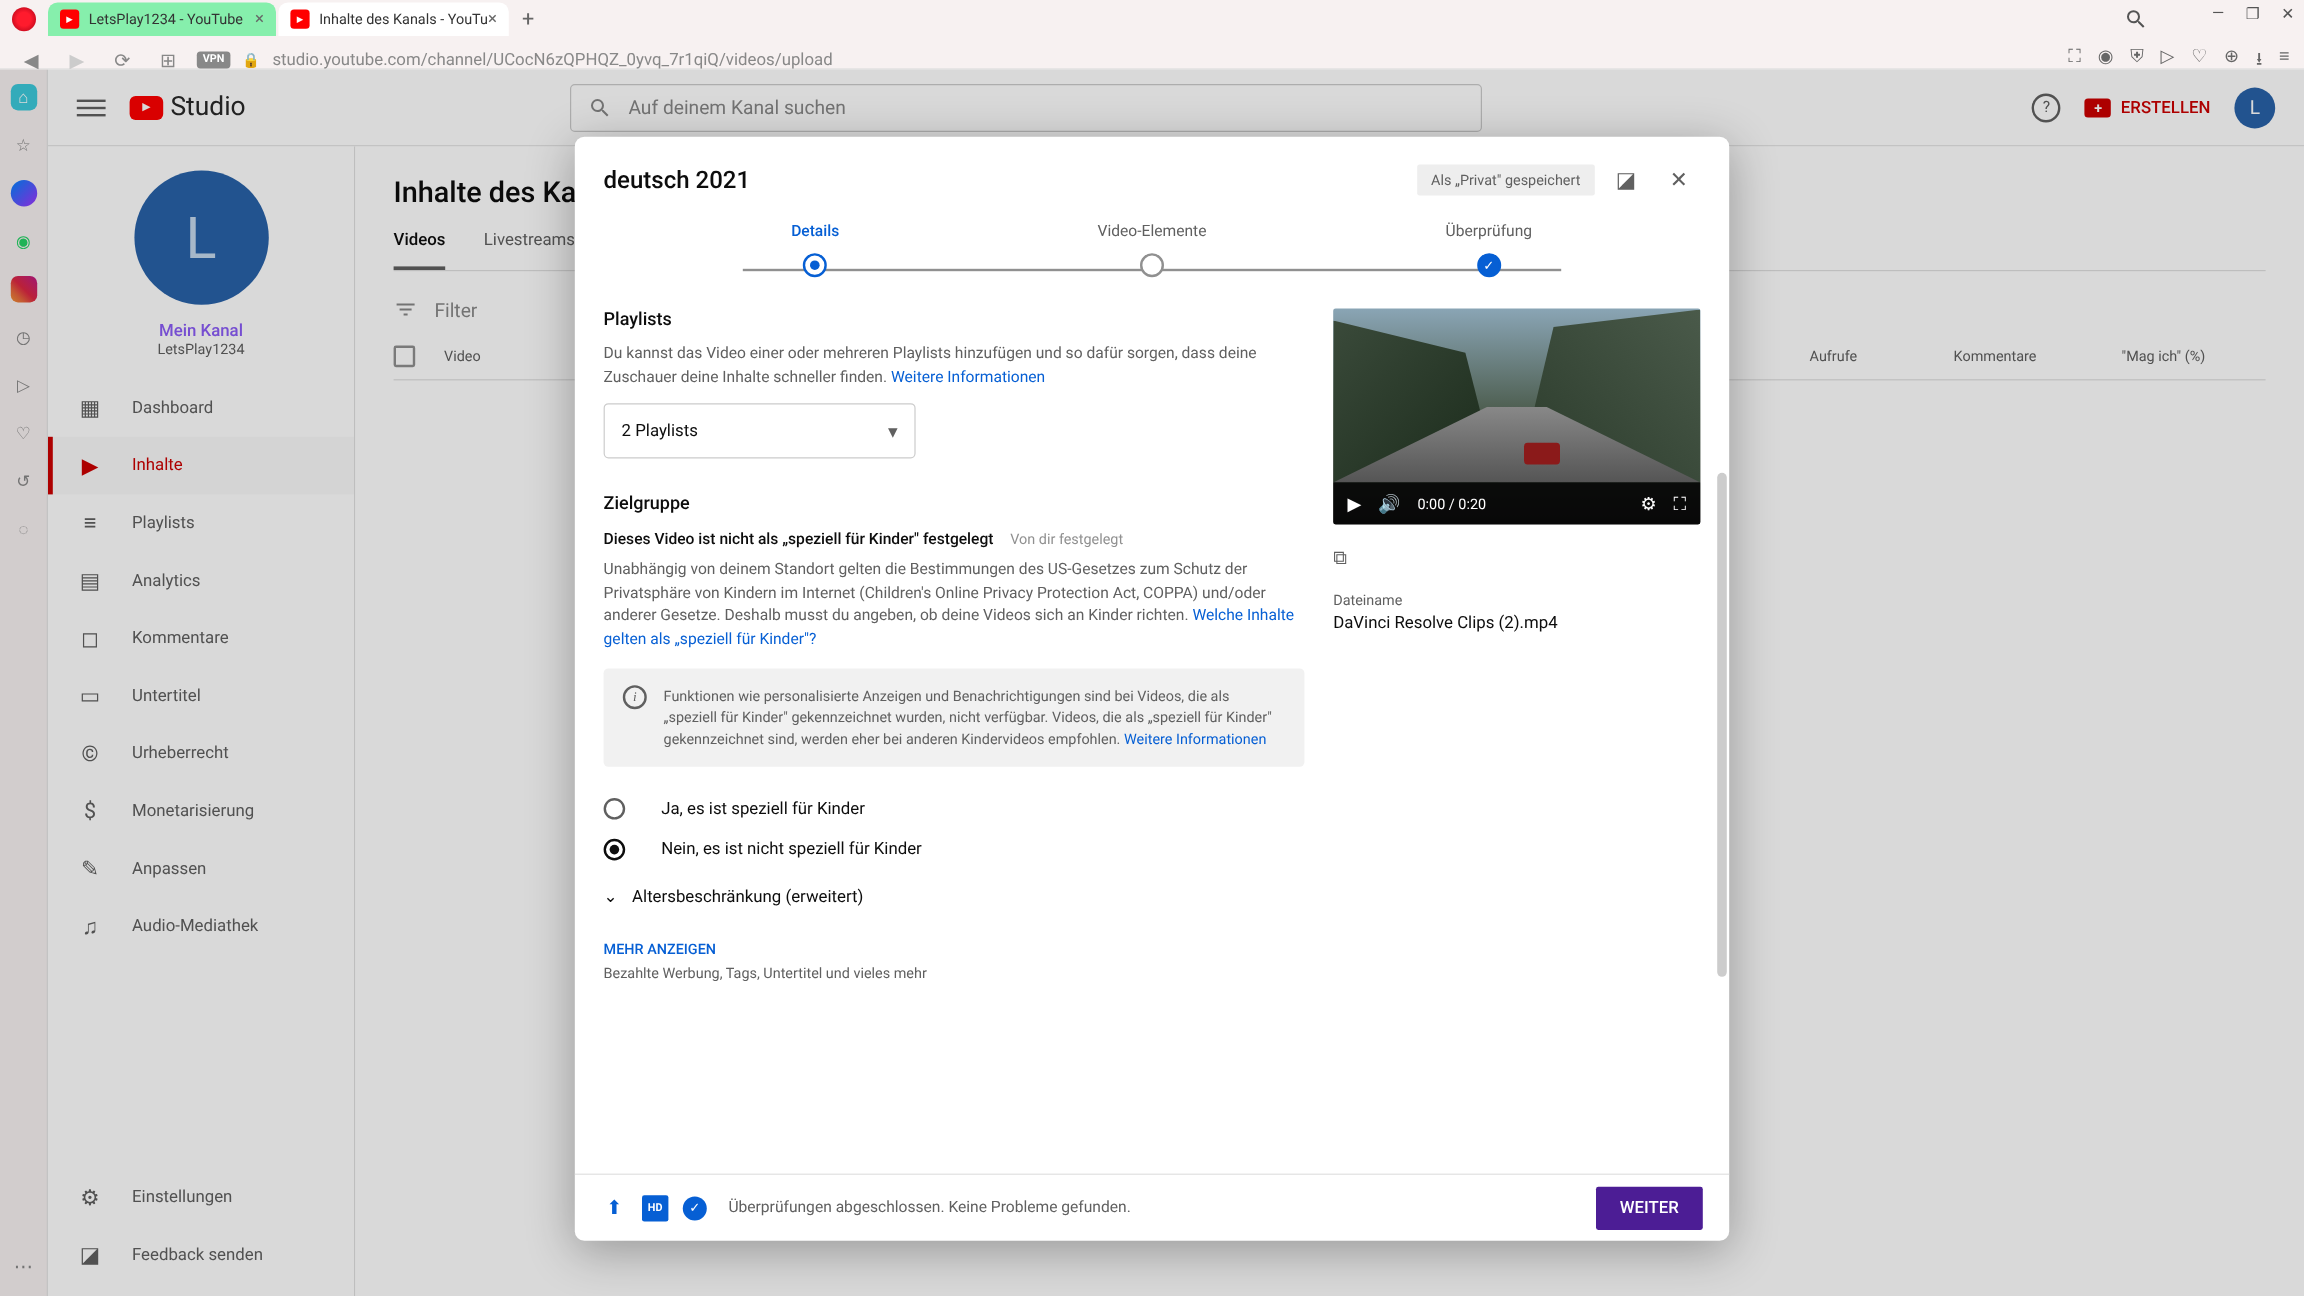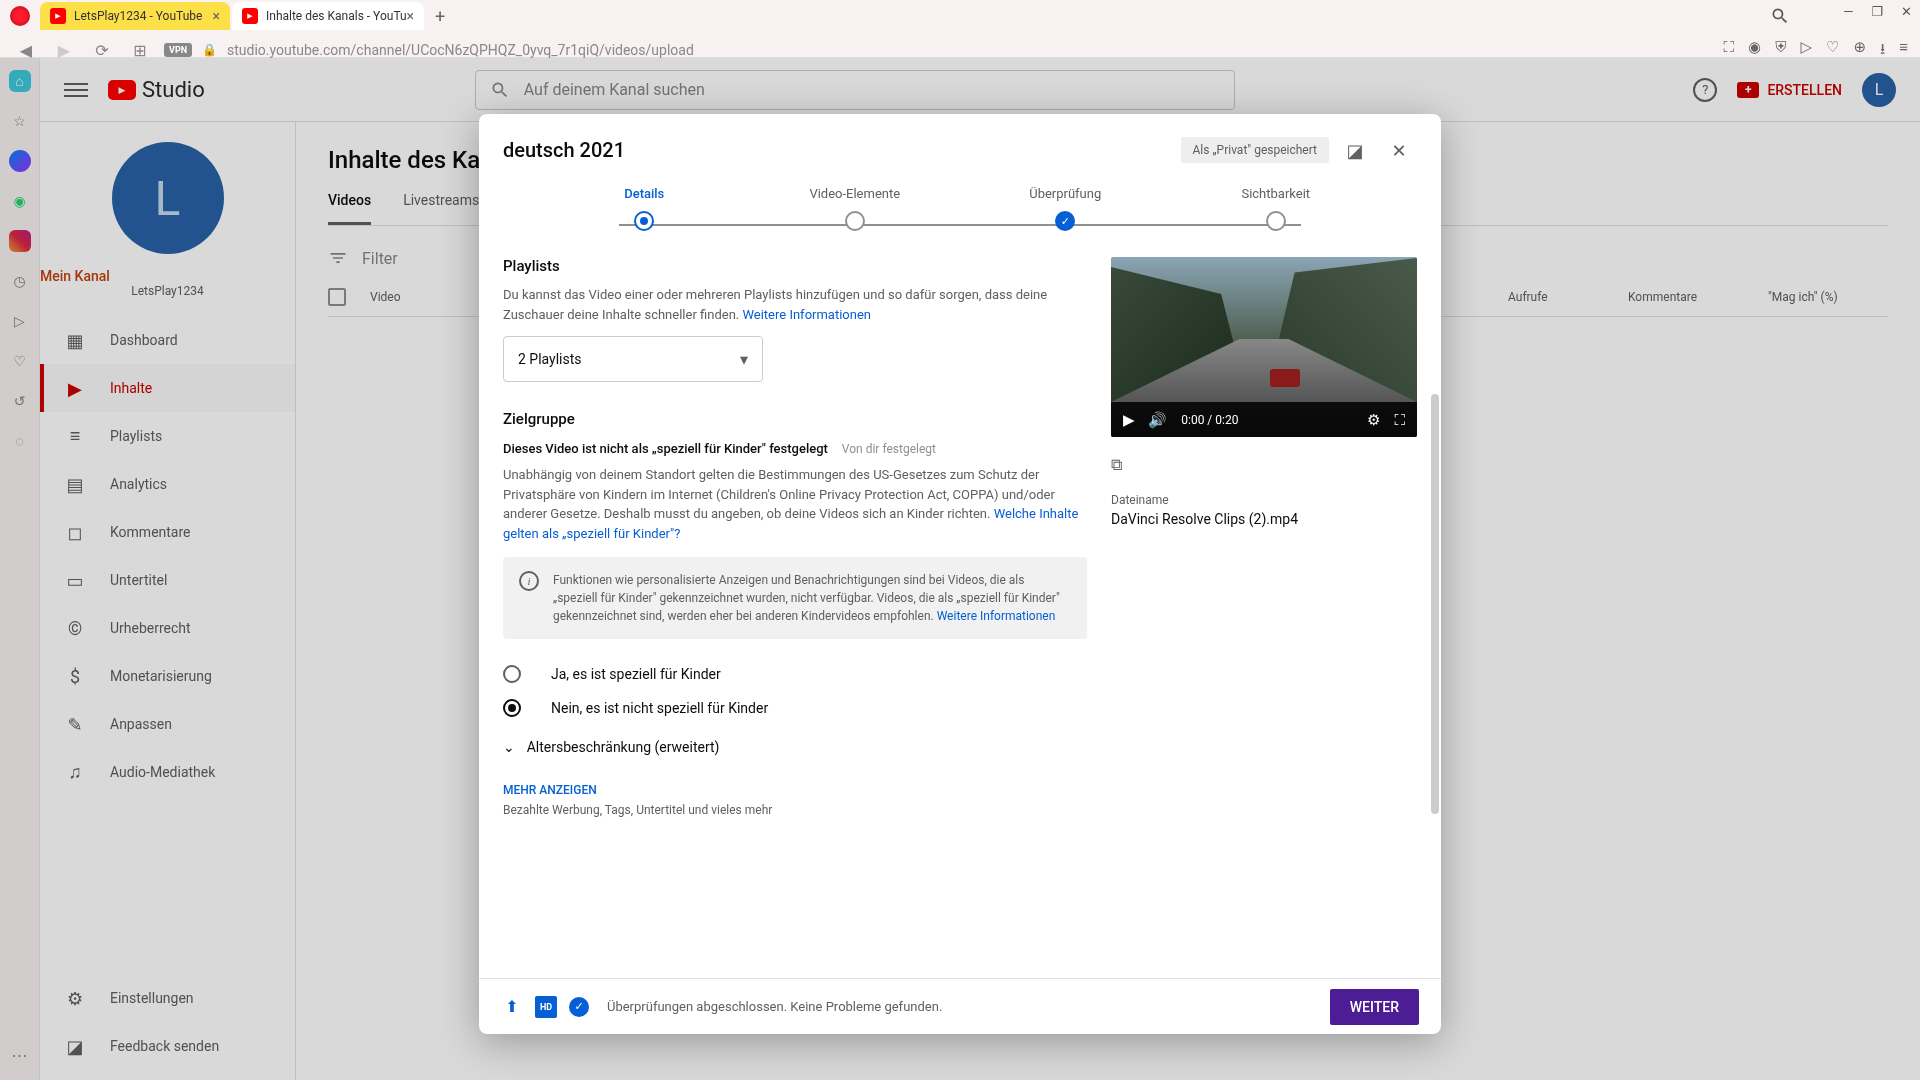--- a/index.html
+++ b/index.html
@@ -3,21 +3,21 @@
 <meta charset="utf-8">
 <style>
 * { margin: 0; padding: 0; box-sizing: border-box; font-family: Roboto, Arial, sans-serif; }
 body { background: #f9f9f9; width: 1920px; height: 1080px; overflow: hidden; position: relative; }
 
 
 .browser-top { height: 58px; background: #f7f1f1; border-bottom: 1px solid #ddd; }
 .tab-bar { height: 32px; display: flex; align-items: center; padding-left: 40px; }
 .opera-icon { position: absolute; left: 10px; top: 6px; width: 20px; height: 20px; background: radial-gradient(circle, #ff1b2d 40%, #a70015 100%); border-radius: 50%; }
 .tab { height: 28px; background: #fff; border-radius: 8px 8px 0 0; display: flex; align-items: center; padding: 0 10px; margin-right: 2px; font-size: 12px; color: #333; min-width: 190px; position: relative; }
-.tab.inactive { background: #fde047; }
+.tab.inactive { background: #86efac; }
 .tab-favicon { width: 16px; height: 16px; background: #ff0000; border-radius: 3px; margin-right: 8px; display: flex; align-items: center; justify-content: center; }
 .tab-favicon::after { content: "▶"; color: #fff; font-size: 7px; }
 .tab-close { margin-left: auto; color: #666; font-size: 14px; cursor: pointer; }
 .new-tab { width: 28px; height: 28px; display: flex; align-items: center; justify-content: center; color: #666; font-size: 18px; cursor: pointer; }
 .window-controls { position: absolute; right: 8px; top: 4px; display: flex; gap: 18px; color: #555; font-size: 13px; }
 .window-controls span { cursor: pointer; }
 .search-icon-top { position: absolute; right: 130px; top: 6px; color: #555; }
 
 .address-bar { height: 36px; display: flex; align-items: center; padding: 0 12px; gap: 10px; }
 .nav-btn { width: 28px; height: 28px; display: flex; align-items: center; justify-content: center; color: #888; font-size: 16px; cursor: pointer; }
@@ -44,21 +44,21 @@
 .header-right { margin-left: auto; display: flex; align-items: center; gap: 20px; }
 .help-icon { width: 24px; height: 24px; border: 2px solid #606060; border-radius: 50%; display: flex; align-items: center; justify-content: center; font-size: 13px; color: #606060; cursor: pointer; }
 .create-btn { display: flex; align-items: center; gap: 8px; color: #cc0000; font-weight: 500; font-size: 14px; cursor: pointer; }
 .create-btn-icon { width: 22px; height: 16px; background: #cc0000; border-radius: 3px; position: relative; display:flex; align-items:center; justify-content:center;}
 .create-btn-icon::after { content:"+"; color:#fff; font-size:12px; font-weight:bold;}
 .avatar { width: 34px; height: 34px; background: #2962a8; border-radius: 50%; display: flex; align-items: center; justify-content: center; color: #fff; font-size: 16px; cursor: pointer; }
 
 
 .studio-sidebar { position: absolute; left: 40px; top: 122px; width: 256px; bottom: 0; background: #fff; border-right: 1px solid #e0e0e0; padding-top: 20px; }
 .channel-avatar-large { width: 112px; height: 112px; background: #2962a8; border-radius: 50%; margin: 0 auto 14px; display: flex; align-items: center; justify-content: center; color: #c5d9ed; font-size: 48px; }
-.channel-name { text-align: left; font-size: 14px; font-weight: 500; color: #c2410c; }
+.channel-name { text-align: center; font-size: 14px; font-weight: 500; color: #8b5cf6; }
 .channel-handle { text-align: center; font-size: 12px; color: #606060; margin-bottom: 18px; }
 .sidebar-menu { list-style: none; }
 .sidebar-item { display: flex; align-items: center; height: 48px; padding: 0 24px; gap: 24px; color: #606060; font-size: 14px; cursor: pointer; position: relative; }
 .sidebar-item.active { color: #cc0000; background: #f9f9f9; }
 .sidebar-item.active::before { content: ""; position: absolute; left: 0; top: 0; bottom: 0; width: 4px; background: #cc0000; }
 .sidebar-item .s-icon { width: 22px; height: 22px; display: flex; align-items: center; justify-content: center; font-size: 18px; }
 .sidebar-bottom { position: absolute; bottom: 10px; left: 0; right: 0; }
 
 
 .main-content { position: absolute; left: 296px; top: 122px; right: 0; bottom: 0; background: #fff; padding: 24px 32px; }
@@ -335,24 +335,20 @@
         <div class="step-circle"></div>
       </div>
     <div class="step">
         <span class="step-label">Video-Elemente</span>
         <div class="step-circle"></div>
       </div>
     <div class="step done">
         <span class="step-label">Überprüfung</span>
         <div class="step-circle"></div>
       </div>
-    <div class="step">
-        <span class="step-label">Sichtbarkeit</span>
-        <div class="step-circle"></div>
-      </div>
   </div>
 
   <div class="modal-body">
     <div class="body-left">
       <div class="section-title">Playlists</div>
       <div class="section-desc"><span>Du kannst das Video einer oder mehreren Playlists hinzufügen und so dafür sorgen, dass deine Zuschauer deine Inhalte schneller finden. </span><span class="link">Weitere Informationen</span></div>
       <div class="dropdown">
         <span class="dropdown-label">2 Playlists</span>
         <span class="chevron">▾</span>
       </div>

